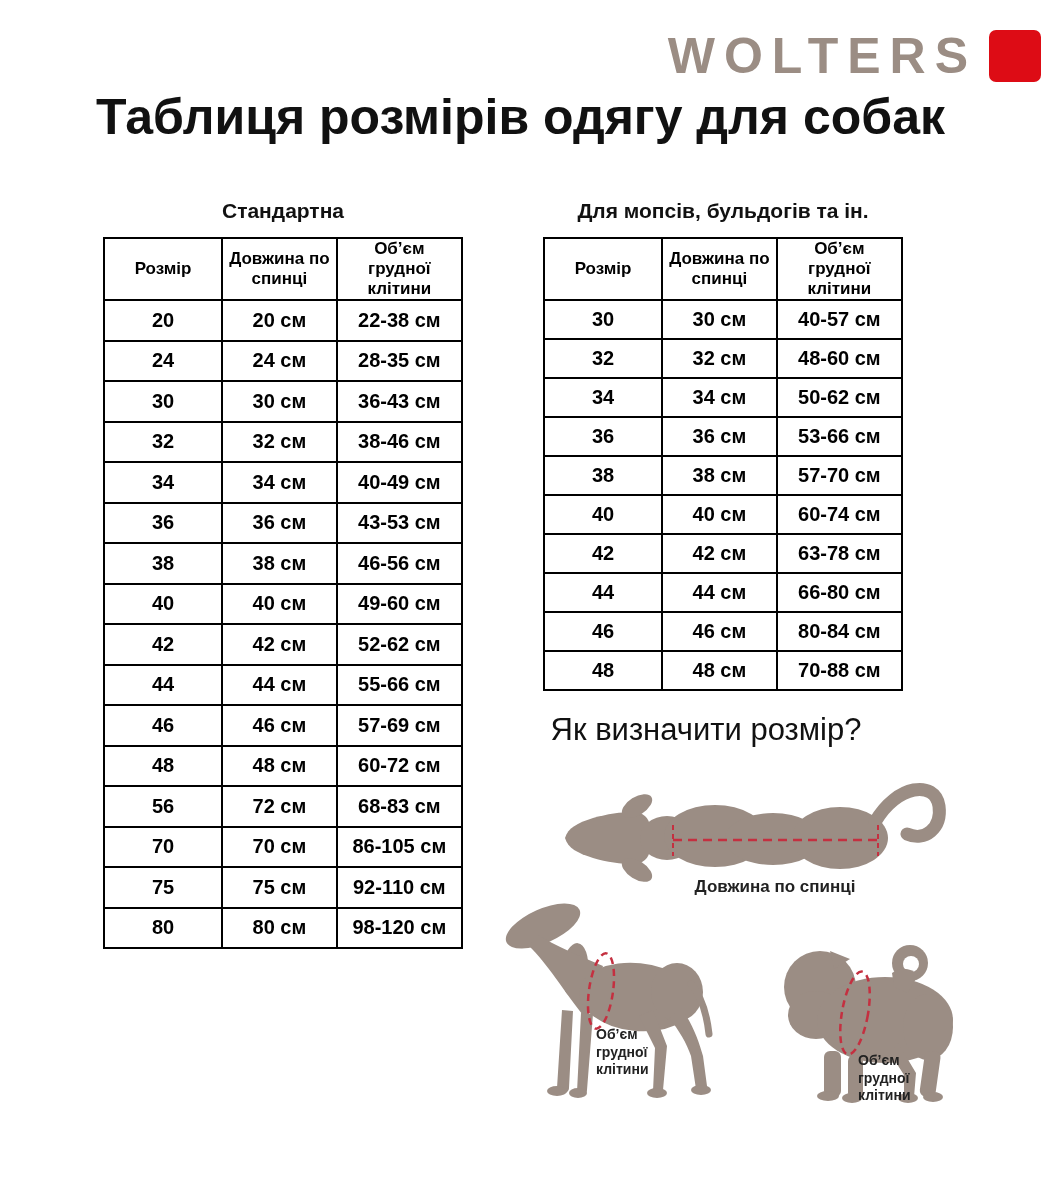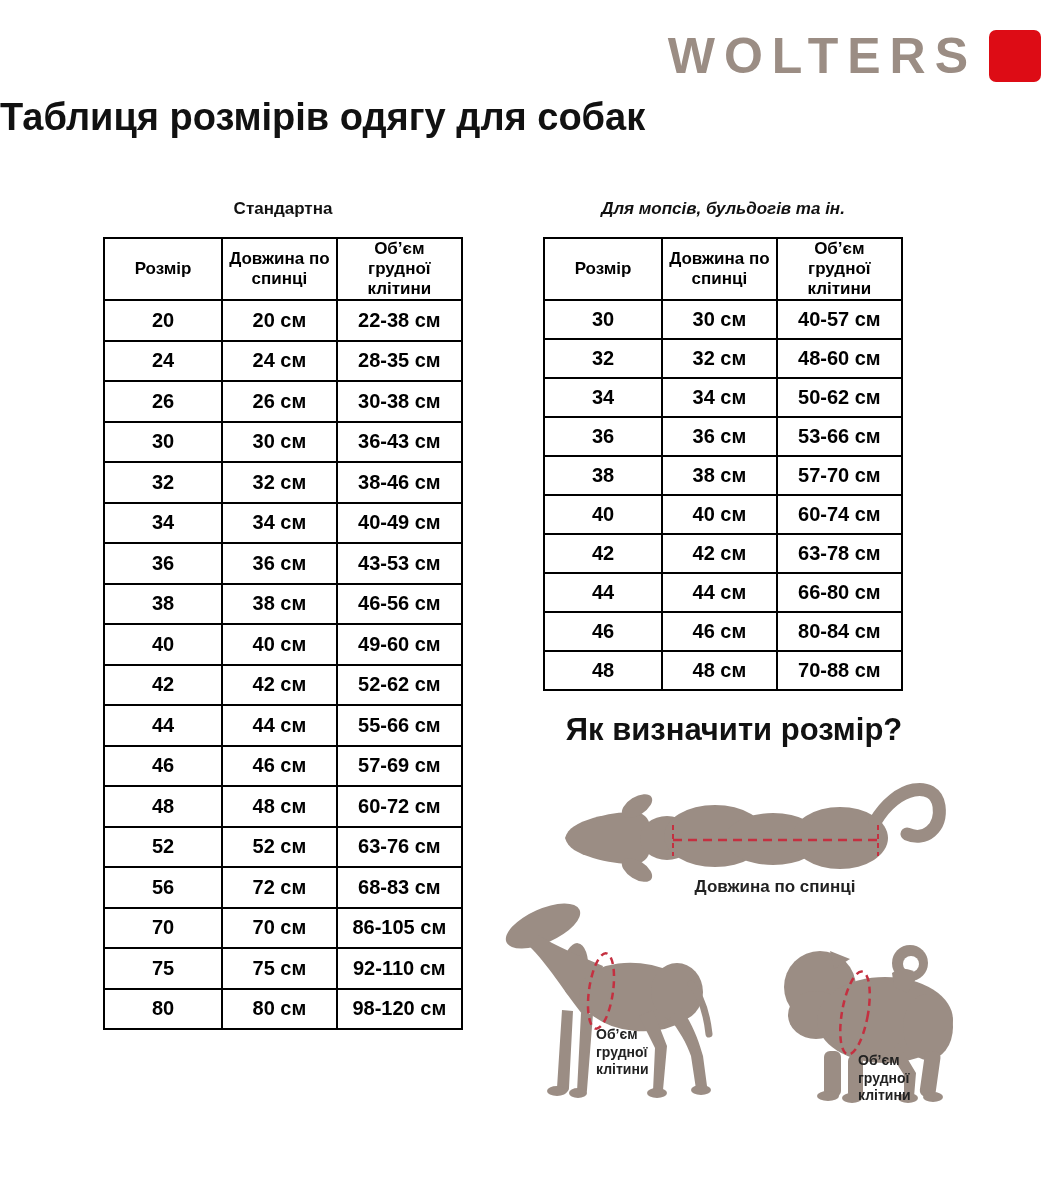--- a/index.html
+++ b/index.html
@@ -12,25 +12,25 @@
   html,body{margin:0;padding:0;background:#ffffff;}
   body{font-family:"Liberation Sans", sans-serif;color:var(--ink);}
   .page{position:relative;width:1041px;height:1200px;background:#fff;overflow:hidden;}
 
   
   .logo-row{position:absolute;top:30px;left:0;width:100%;display:flex;justify-content:flex-end;align-items:center;gap:12px;}
   .logo-text{font-size:50px;font-weight:700;letter-spacing:9px;color:var(--taupe);line-height:1;}
   .logo-square{width:52px;height:52px;background:var(--brand_red);border-radius:7px;}
 
   
-  .page-title{position:absolute;top:96px;left:0;width:100%;font-size:38px;font-weight:700;color:var(--ink);margin:0;}
-  .sec-title{position:absolute;top:199px;width:360px;text-align:center;font-size:17px;font-weight:700;margin:0;}
+  .page-title{position:absolute;top:88px;left:0;width:100%;text-align:center;font-size:50px;font-weight:700;color:var(--ink);margin:0;}
+  .sec-title{position:absolute;top:199px;width:360px;text-align:center;font-size:21px;font-weight:700;margin:0;}
   .sec-title.std{left:103px;}
-  .sec-title.pug{left:543px;font-style:italic;}
-  .howto-title{position:absolute;top:712px;left:524px;width:420px;text-align:center;font-size:31px;font-weight:700;margin:0;}
+  .sec-title.pug{left:543px;}
+  .howto-title{position:absolute;top:712px;left:496px;width:420px;text-align:center;font-size:31px;font-weight:400;margin:0;}
 
   
   .size-table{position:absolute;top:237px;border-collapse:collapse;width:360px;table-layout:fixed;background:#fff;}
   .size-table.std{left:103px;}
   .size-table.pug{left:543px;}
   .size-table col.c1{width:33%;} .size-table col.c2{width:32%;} .size-table col.c3{width:35%;}
   .size-table th,.size-table td{border:2px solid var(--border);text-align:center;vertical-align:middle;font-weight:700;color:#000;padding:0 4px;}
   .size-table th{font-size:17px;line-height:1.18;height:44px;}
   .size-table.std td{font-size:20px;height:38.5px;}
   .size-table.pug td{font-size:20px;height:37px;}
@@ -79,25 +79,20 @@
           <td>20</td>
           <td>20 см</td>
           <td>22-38 см</td>
         </tr>
         <tr>
           <td>24</td>
           <td>24 см</td>
           <td>28-35 см</td>
         </tr>
         <tr>
-          <td>26</td>
-          <td>26 см</td>
-          <td>30-38 см</td>
-        </tr>
-        <tr>
           <td>30</td>
           <td>30 см</td>
           <td>36-43 см</td>
         </tr>
         <tr>
           <td>32</td>
           <td>32 см</td>
           <td>38-46 см</td>
         </tr>
         <tr>
@@ -132,25 +127,20 @@
         </tr>
         <tr>
           <td>46</td>
           <td>46 см</td>
           <td>57-69 см</td>
         </tr>
         <tr>
           <td>48</td>
           <td>48 см</td>
           <td>60-72 см</td>
-        </tr>
-        <tr>
-          <td>52</td>
-          <td>52 см</td>
-          <td>63-76 см</td>
         </tr>
         <tr>
           <td>56</td>
           <td>72 см</td>
           <td>68-83 см</td>
         </tr>
         <tr>
           <td>70</td>
           <td>70 см</td>
           <td>86-105 см</td>

